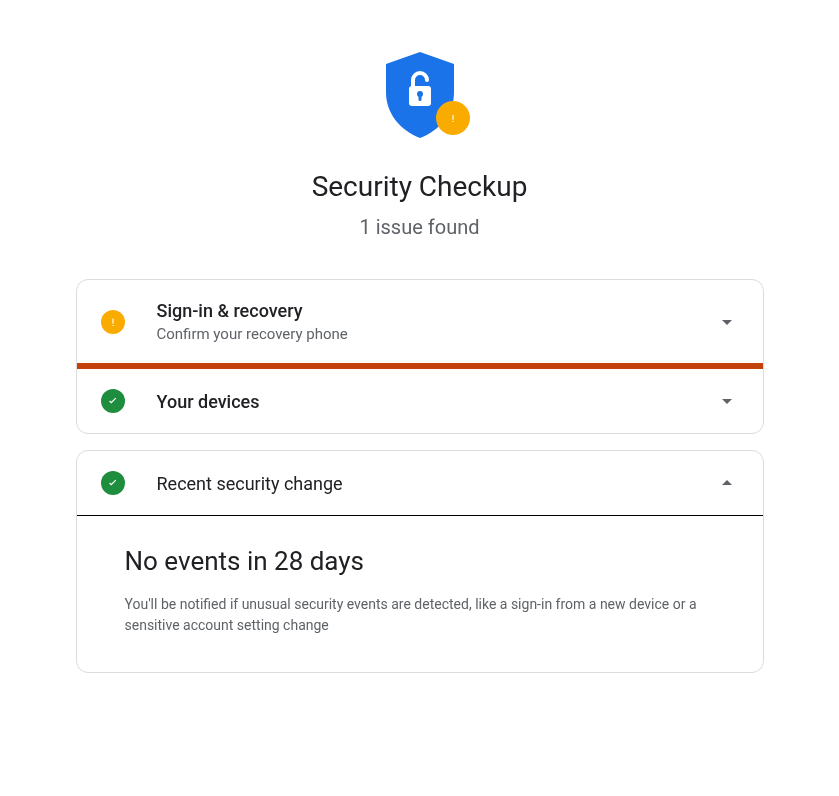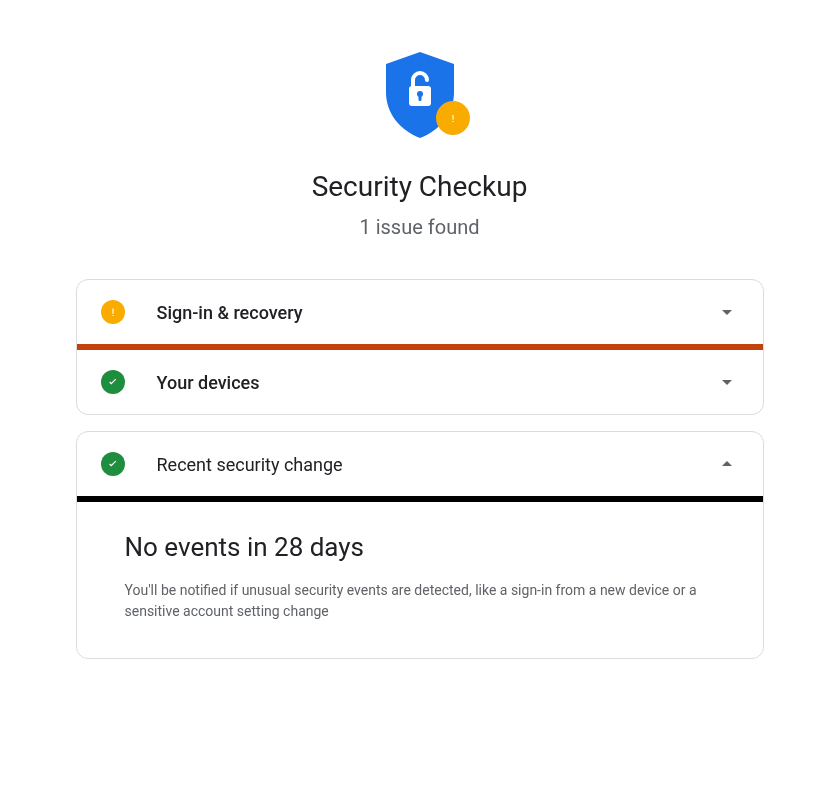--- a/index.html
+++ b/index.html
@@ -121,21 +121,21 @@
       font-weight: 400;
       color: #202124;
     }
     .chevron {
       width: 24px;
       height: 24px;
       color: #5f6368;
       flex-shrink: 0;
     }
     .panel {
-      border-top: 6px solid #000000;
+      border-top: 1px solid #000000;
       padding: 30px 48px 36px 48px;
     }
     .panel-title {
       font-size: 26px;
       font-weight: 400;
       color: #202124;
       margin-bottom: 18px;
     }
     .panel-desc {
       font-size: 14px;
@@ -170,20 +170,21 @@
   <div class="card">
 
     <div class="row">
       <div class="status-icon status-warn">
         <svg viewBox="0 0 24 24">
             <path fill="#ffffff" d="M11 6h2v9h-2zM11 17h2v2h-2z"></path>
           </svg>
       </div>
       <div class="row-body">
         <div class="row-title">Sign-in &amp; recovery</div>
+        <div class="row-sub">Confirm your recovery phone</div>
       </div>
       <svg class="chevron" viewBox="0 0 24 24">
           <path fill="currentColor" d="M7 10l5 5 5-5z"></path>
         </svg>
     </div>
 
     <div class="row">
       <div class="status-icon status-ok">
         <svg viewBox="0 0 24 24">
             <path fill="#ffffff" d="M9 16.2l-3.5-3.5 1.4-1.4L9 13.4l7.1-7.1 1.4 1.4z"></path>

